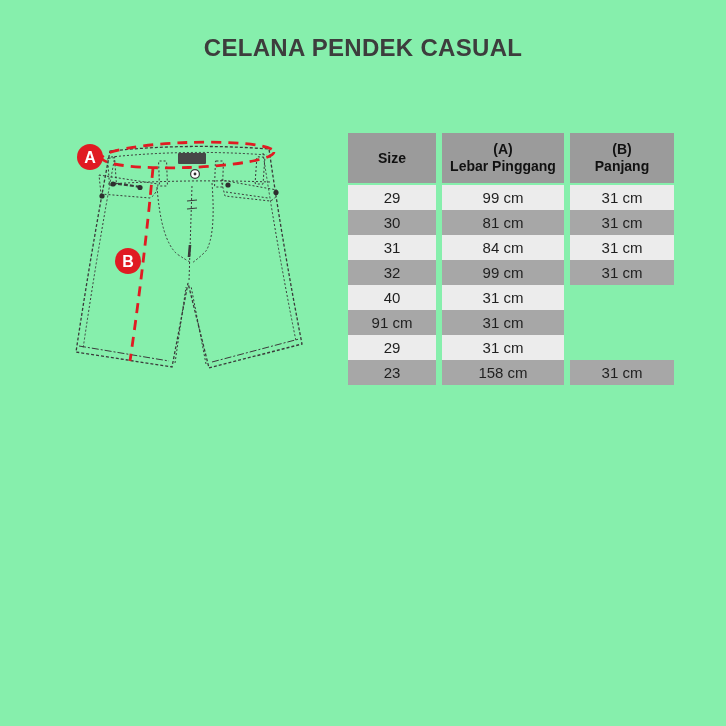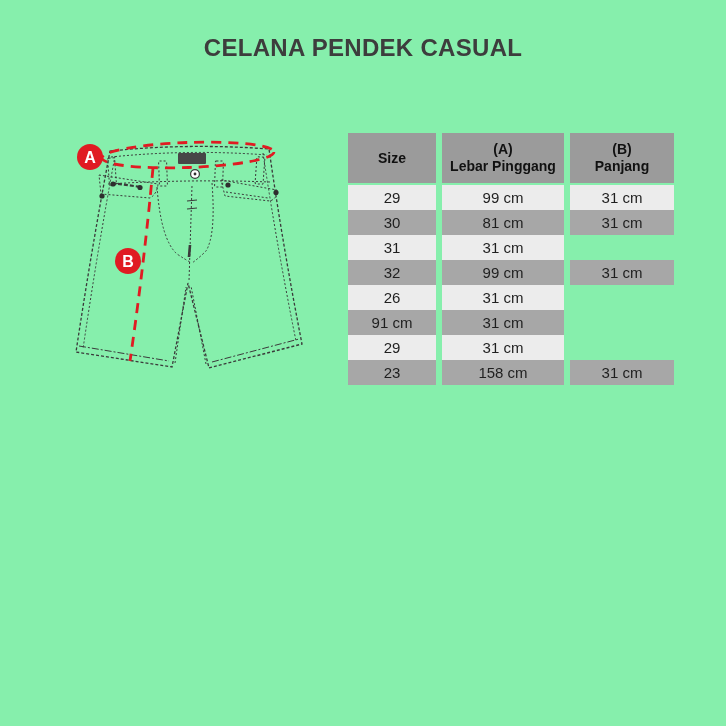--- a/index.html
+++ b/index.html
@@ -133,29 +133,30 @@
     <div class="td">99 cm</div>
     <div class="td">31 cm</div>
   </div>
         <div class="tr dark">
     <div class="td">30</div>
     <div class="td">81 cm</div>
     <div class="td">31 cm</div>
   </div>
         <div class="tr light">
     <div class="td">31</div>
+    <div class="td">84 cm</div>
     <div class="td">31 cm</div>
   </div>
         <div class="tr dark">
     <div class="td">32</div>
     <div class="td">99 cm</div>
     <div class="td">31 cm</div>
   </div>
         <div class="tr light">
-    <div class="td">26</div>
+    <div class="td">40</div>
     <div class="td">31 cm</div>
   </div>
         <div class="tr dark">
     <div class="td">91 cm</div>
     <div class="td">31 cm</div>
   </div>
         <div class="tr light">
     <div class="td">29</div>
     <div class="td">31 cm</div>
   </div>

